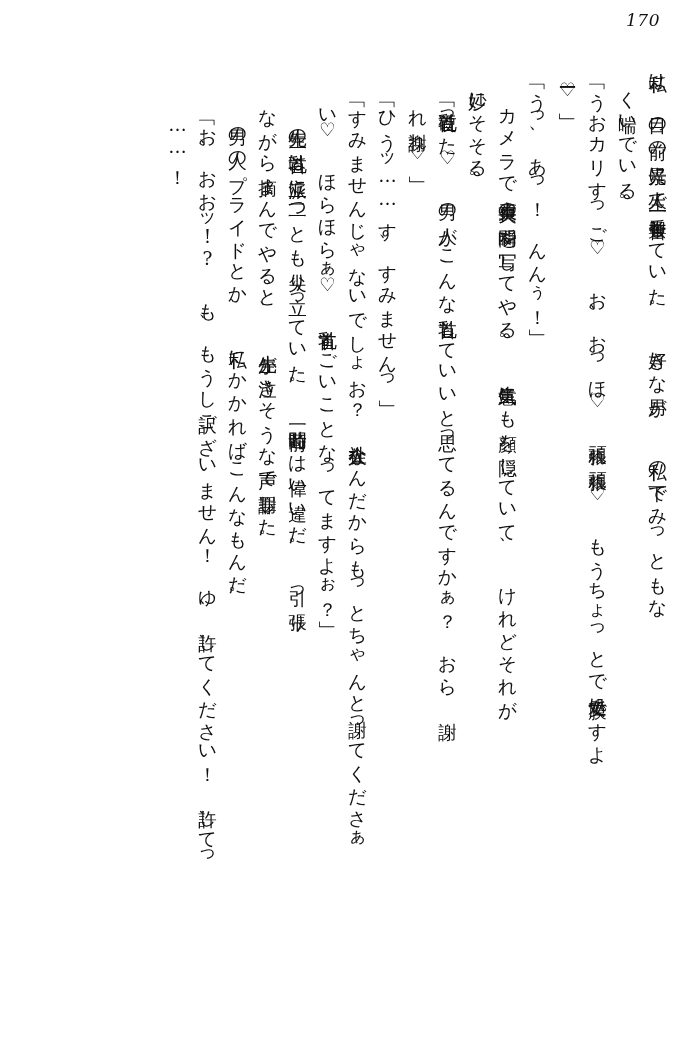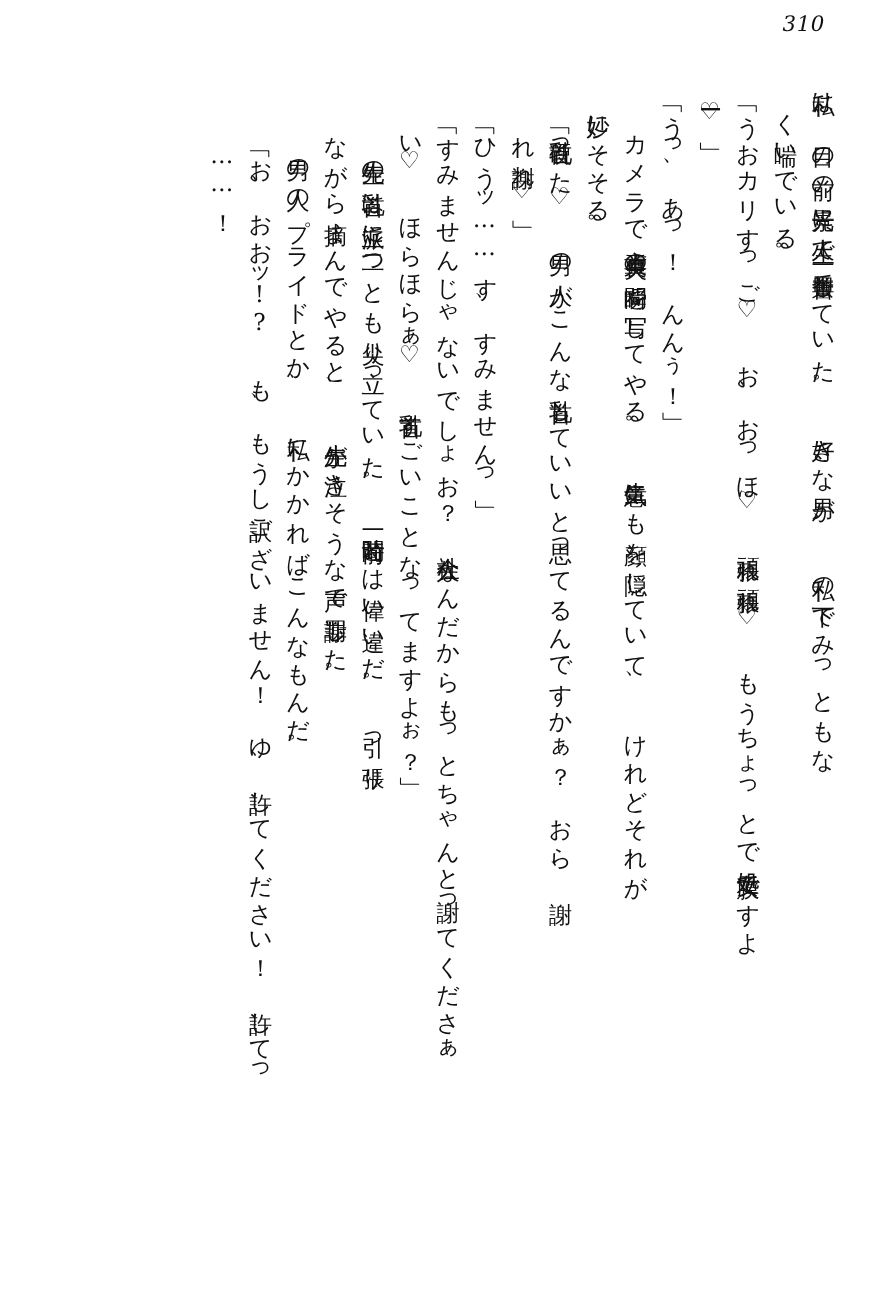--- a/index.html
+++ b/index.html
@@ -69,21 +69,21 @@
   
   .col.indent-1 { padding-top: 18px; }
   .col.indent-2 { padding-top: 36px; }
   .col.indent-3 { padding-top: 54px; }
 </style>
 </head>
 <body>
 
 <div id="page">
 
-  <div id="page-number">310</div>
+  <div id="page-number">170</div>
 
   <div id="text-body">
     <div class="col">私は、目の前の光景に人生で一番興奮していた。　好きな男が、　私の下でみっともな</div>
     <div class="col indent-1">く喘いでいる。</div>
     <div class="col indent-1">「うおカリすっご♡　お、おっほ♡　頑張れ頑張れ♡　もうちょっとで処女膜ですよ</div>
     <div class="col indent-1">ー♡」</div>
     <div class="col indent-1">「うっ、あっ！　んんぅ！」</div>
     <div class="col indent-2">カメラで童貞喪失の瞬間を写してやる。　生意気にも顔を隠していて、　けれどそれが</div>
     <div class="col indent-1">妙にそそる。</div>
     <div class="col indent-2">「乳首硬った♡　男の人がこんな乳首していいと思ってるんですかぁ？　おら、謝</div>

